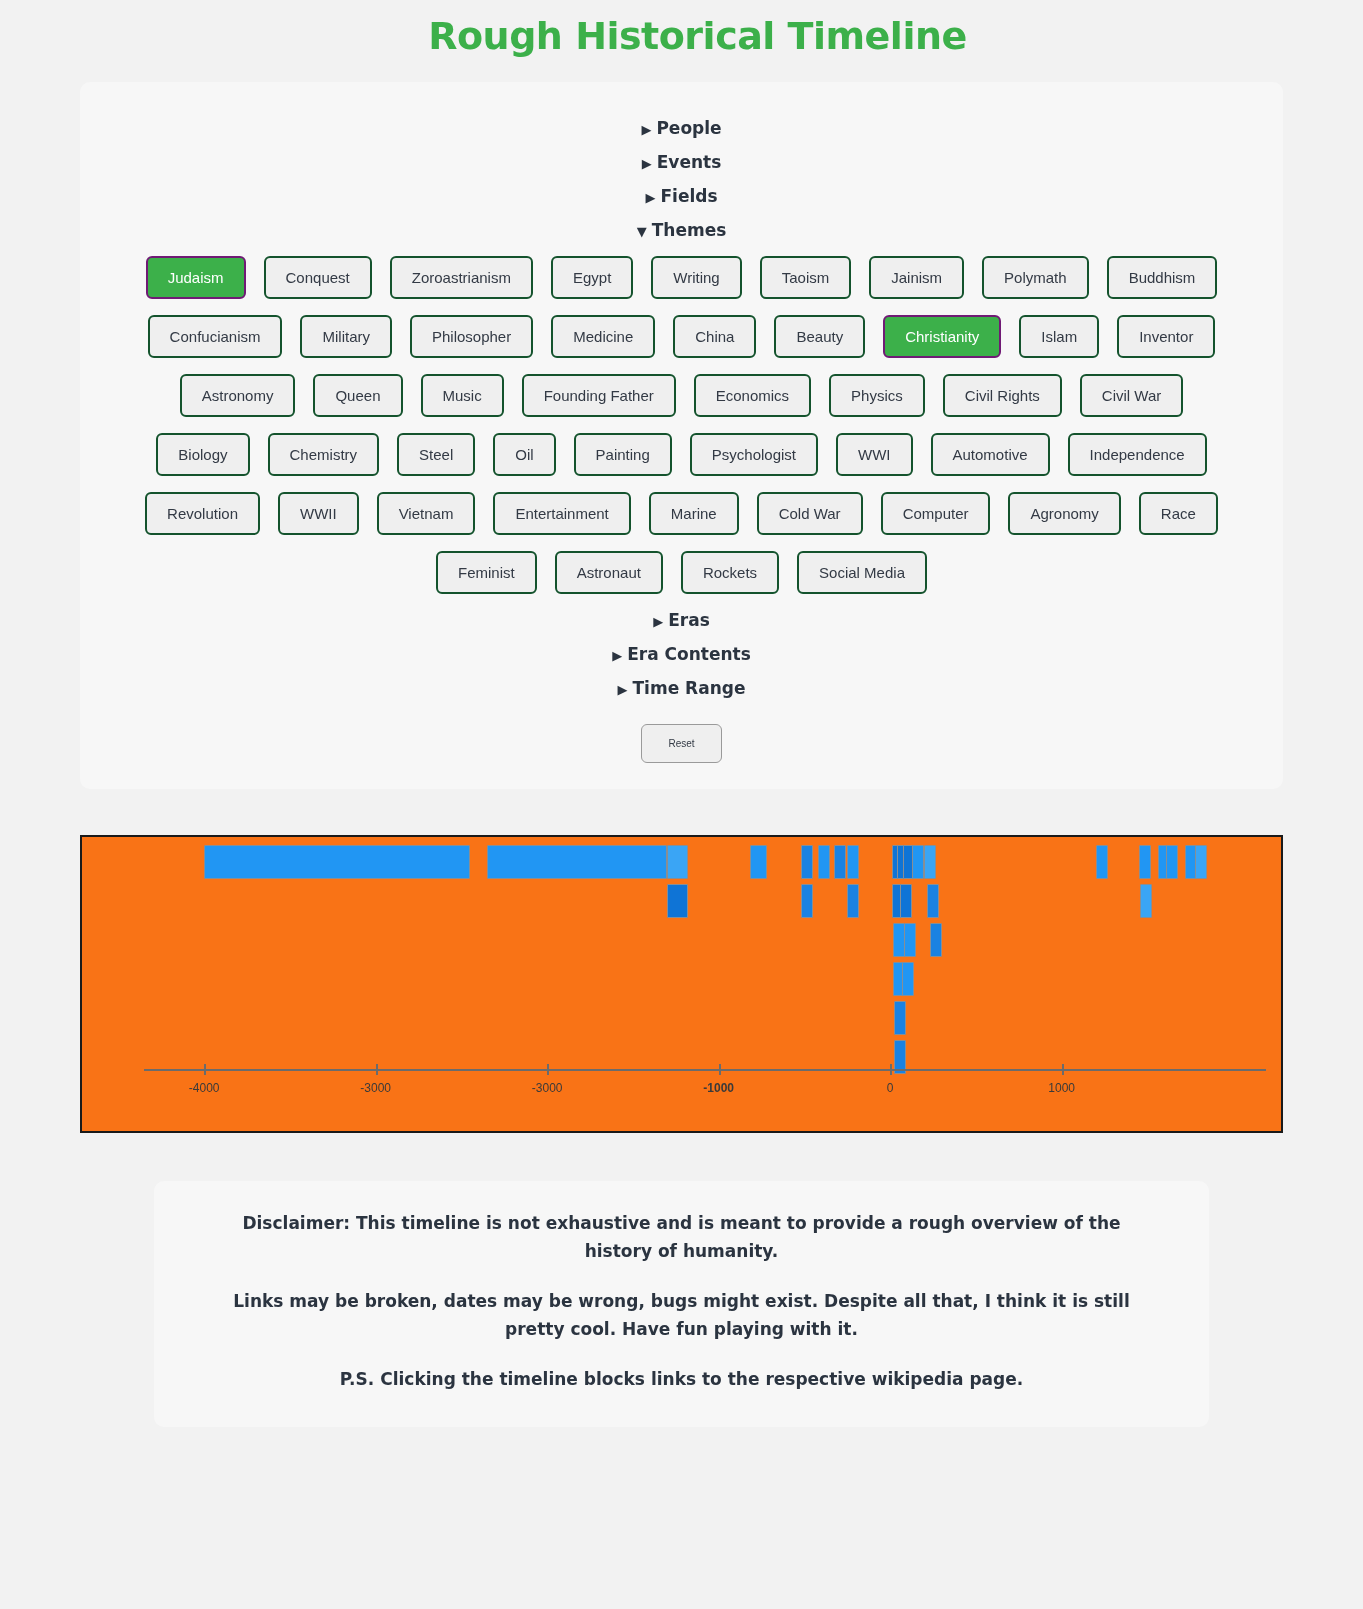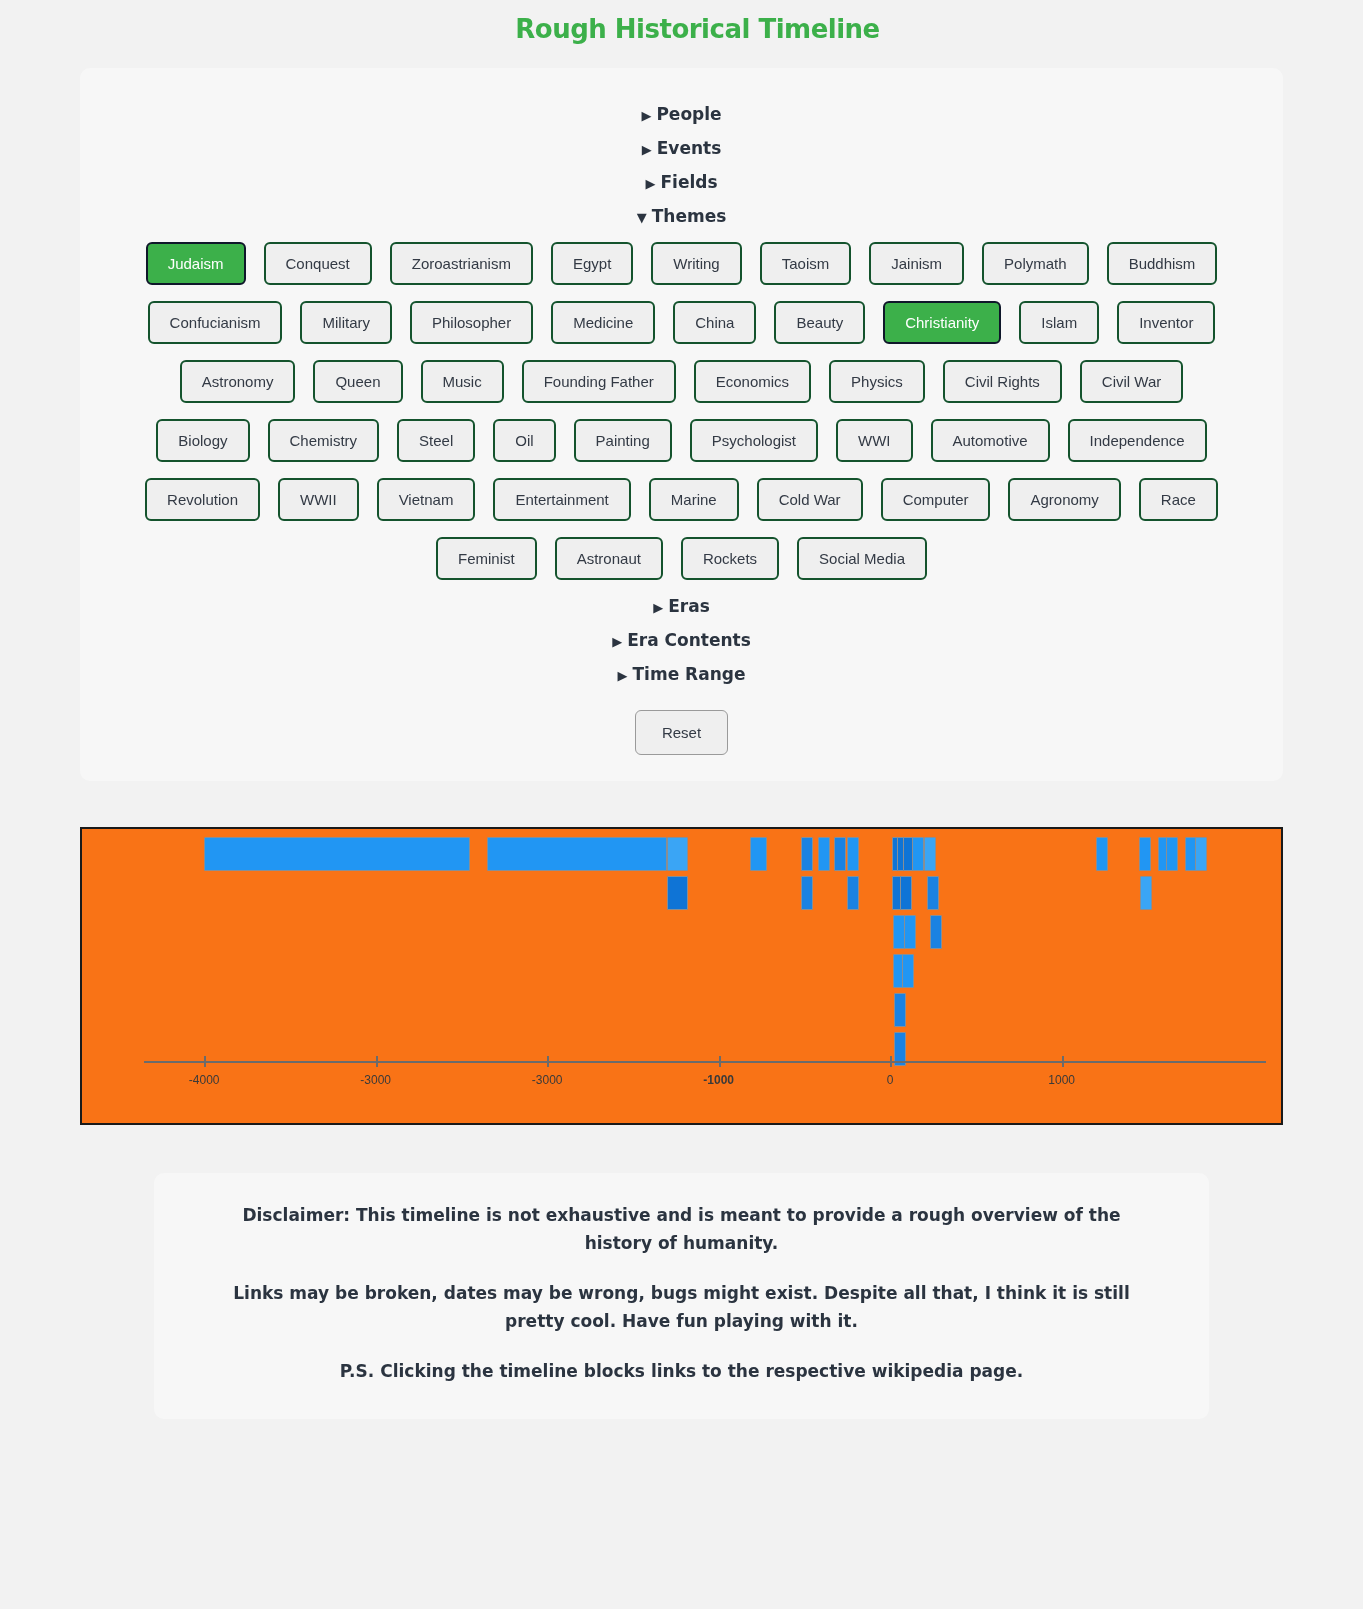--- a/index.html
+++ b/index.html
@@ -8,21 +8,21 @@
     width: 1363px;
     background: #f2f2f2;
     font-family: "Liberation Sans", sans-serif;
   }
   body { padding: 0 0 40px 0; }
 
   
   .page-title {
     text-align: center;
     color: #3cb04a;
-    font-size: 26px;
+    font-size: 38px;
     font-weight: bold;
     letter-spacing: -0.5px;
     margin: 14px 0 24px 0;
     font-family: "DejaVu Sans", sans-serif;
     padding-left: 32px;
   }
 
   
   .filter-panel {
     margin: 0 80px;
@@ -56,30 +56,30 @@
     border-radius: 6px;
     color: #333a45;
     font-size: 15px;
     padding: 12px 20px;
     white-space: nowrap;
     cursor: pointer;
     line-height: 1;
   }
   .chip.selected {
     background: #3cb04a;
-    border: 2px solid #0f172a;
+    border: 2px solid #701a75;
     color: #ffffff;
   }
 
   .reset-wrap { display: flex; justify-content: center; margin-top: 26px; }
   .reset-btn {
     background: #efefef;
     border: 1px solid #9a9a9a;
     border-radius: 6px;
-    font-size: 15px;
+    font-size: 10px;
     color: #333a45;
     padding: 13px 26px;
     cursor: pointer;
     text-align: center;
   }
 
   
   .chart-box {
     margin: 46px 80px 0 80px;
     background: #f97316;

